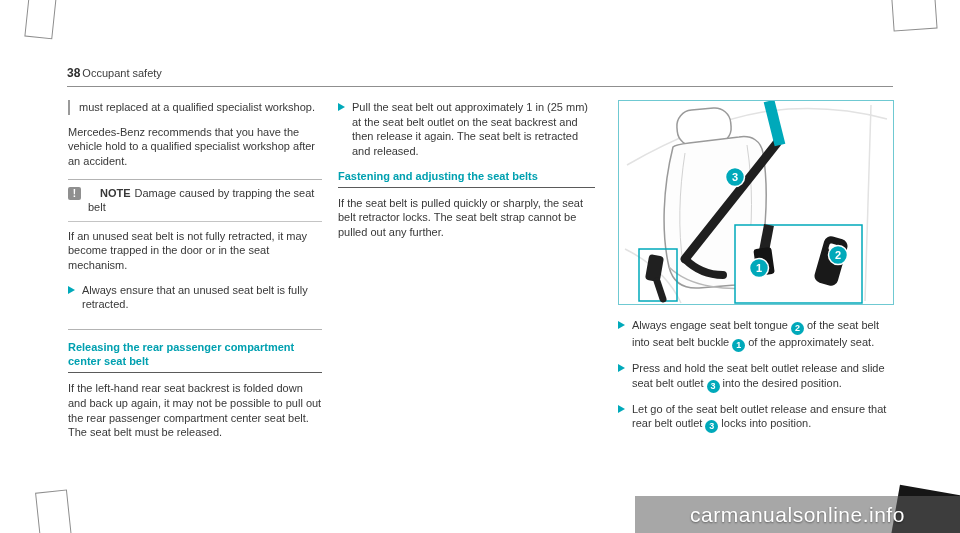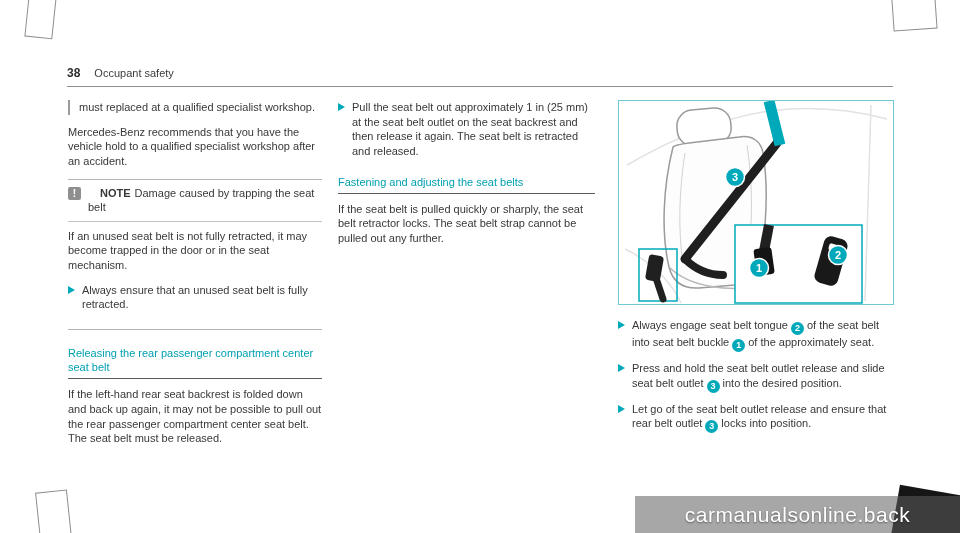--- a/index.html
+++ b/index.html
@@ -5,38 +5,38 @@
   html,body { margin:0; padding:0; background:#e8e8e8; }
   .page {
     position:relative; width:960px; height:533px; background:#ffffff;
     font-family:"Liberation Sans","DejaVu Sans",sans-serif;
     color:#383838; overflow:hidden; margin:0 auto;
   }
   
   .header {
     position:absolute; left:67px; top:66px; width:826px;
     border-bottom:1px solid #8f8f8f; padding-bottom:6px;
-    display:flex; align-items:baseline; gap:14px;
+    display:flex; align-items:baseline; gap:2px;
   }
   .page-num { font-weight:bold; font-size:12px; color:#2e2e2e; }
   .section-title { font-size:11px; color:#3c3c3c; }
 
   
   .col { position:absolute; top:100px; font-size:11px; line-height:1.33; }
   #col1 { left:68px;  width:254px; }
   #col2 { left:338px; width:257px; }
   #col3 { left:618px; width:276px; }
   .para { margin:0 0 10px 0; }
 
   .cont { display:flex; gap:9px; margin-bottom:10px; }
   .changebar { flex:0 0 auto; width:2px; background:#9a9a9a; }
 
   .h3 {
-    color:#00a0b0; font-weight:normal; font-size:11px; line-height:1.3;
-    padding-bottom:4px; border-bottom:1px solid #5a5a5a; margin:16px 0 8px 0;
+    color:#00a0b0; font-weight:bold; font-size:11px; line-height:1.3;
+    padding-bottom:4px; border-bottom:1px solid #5a5a5a; margin:10px 0 8px 0;
   }
 
   
   .note {
     border-top:1px solid #b3b3b3; border-bottom:1px solid #b3b3b3;
     padding:6px 0 9px 0; margin:4px 0 10px 0;
   }
   .note-head {
     display:flex; gap:7px; align-items:flex-start;
     padding-bottom:6px; border-bottom:1px solid #c4c4c4; margin-bottom:7px;
@@ -208,15 +208,15 @@
     </div>
 
     <div class="bullet">
       <div class="tri"></div>
       <div class="btext">
         <span>Let go of the seat belt outlet release and ensure that rear belt outlet</span><span class="badge">3</span><span>locks into position.</span>
       </div>
     </div>
   </div>
 
-  <div class="watermark">carmanualsonline.back</div>
+  <div class="watermark">carmanualsonline.info</div>
 
 </div>
 
 </body></html>

